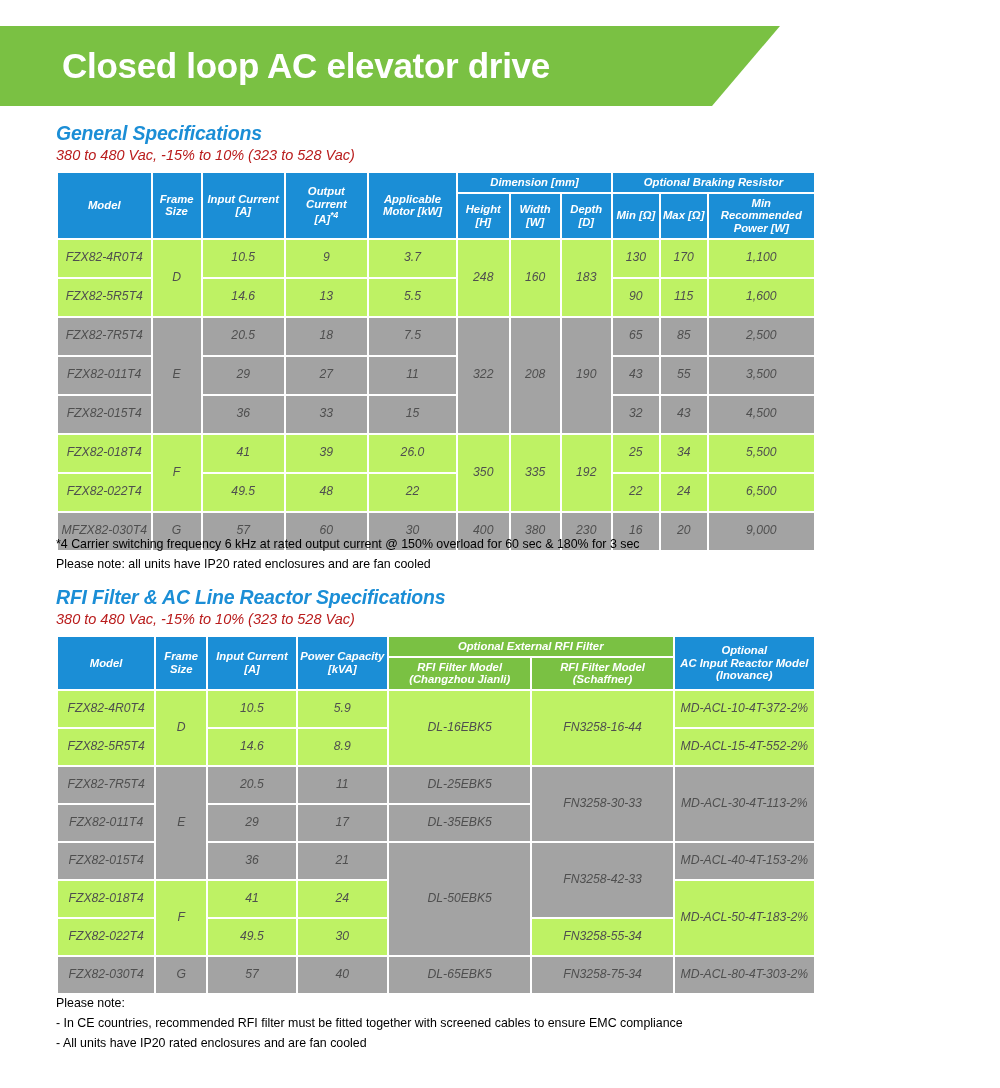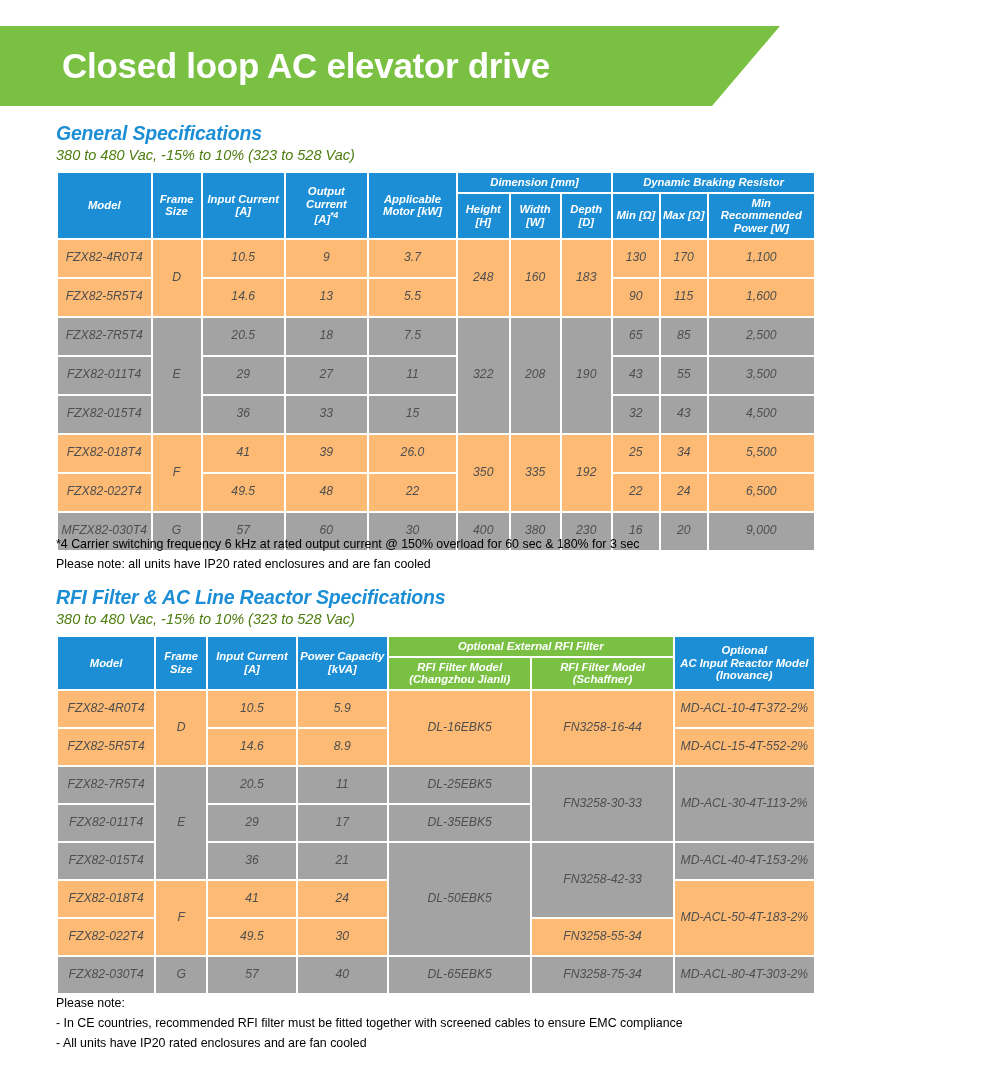--- a/index.html
+++ b/index.html
@@ -27,41 +27,41 @@
     white-space: nowrap;
   }
 
   
   .section { position: absolute; left: 56px; font-style: italic; }
   .sec-title {
     color: #1b8ed6; font-size: 19.5px; font-weight: bold;
     letter-spacing: -0.2px; margin: 0 0 2px 0; white-space: nowrap;
   }
   .sec-sub {
-    color: #4d7c0f; font-size: 14.5px; margin: 0 0 8px 0; white-space: nowrap;
+    color: #b91c1c; font-size: 14.5px; margin: 0 0 8px 0; white-space: nowrap;
   }
 
   
   table.spec {
     border-collapse: separate; border-spacing: 2px;
     table-layout: fixed; background: transparent;
   }
   table.spec th {
     background: #1b8ed6; color: #fff;
     font-size: 11.3px; font-weight: bold; line-height: 1.12;
     text-align: center; vertical-align: middle;
     padding: 3px 2px;
   }
   table.spec th.green { background: #7ac143; margin-top: 41px; }
   table.spec td {
     font-size: 12.2px; color: #4f4f4f; text-align: center;
     vertical-align: middle; padding: 2px 3px; line-height: 1.25;
     font-weight: normal;
   }
-  td.band-a { background: #fdba74; }
+  td.band-a { background: #bef264; }
   td.band-b { background: #a3a3a3; }
   td.model { text-align: left; padding-left: 9px; }
   .sup { font-size: 8.5px; vertical-align: super; }
 
   
   .notes { position: absolute; left: 56px; color: #000000; font-size: 12.4px; line-height: 1.62; }
   .notes div { white-space: nowrap; }
 
   
   #t1-section { top: 122px; }
@@ -110,21 +110,21 @@
           </th>
           <th rowspan="2">
             <span>Output Current</span><br>
             <span>[A]</span><span class="sup">*4</span>
           </th>
           <th rowspan="2">
             <span>Applicable</span><br>
             <span>Motor [kW]</span>
           </th>
           <th colspan="3">Dimension [mm]</th>
-          <th colspan="3">Dynamic Braking Resistor</th>
+          <th colspan="3">Optional Braking Resistor</th>
         </tr>
         <tr>
           <th>Height [H]</th>
           <th>Width [W]</th>
           <th>Depth [D]</th>
           <th>Min [Ω]</th>
           <th>Max [Ω]</th>
           <th>
             <span>Min Recommended</span><br>
             <span>Power [W]</span>

